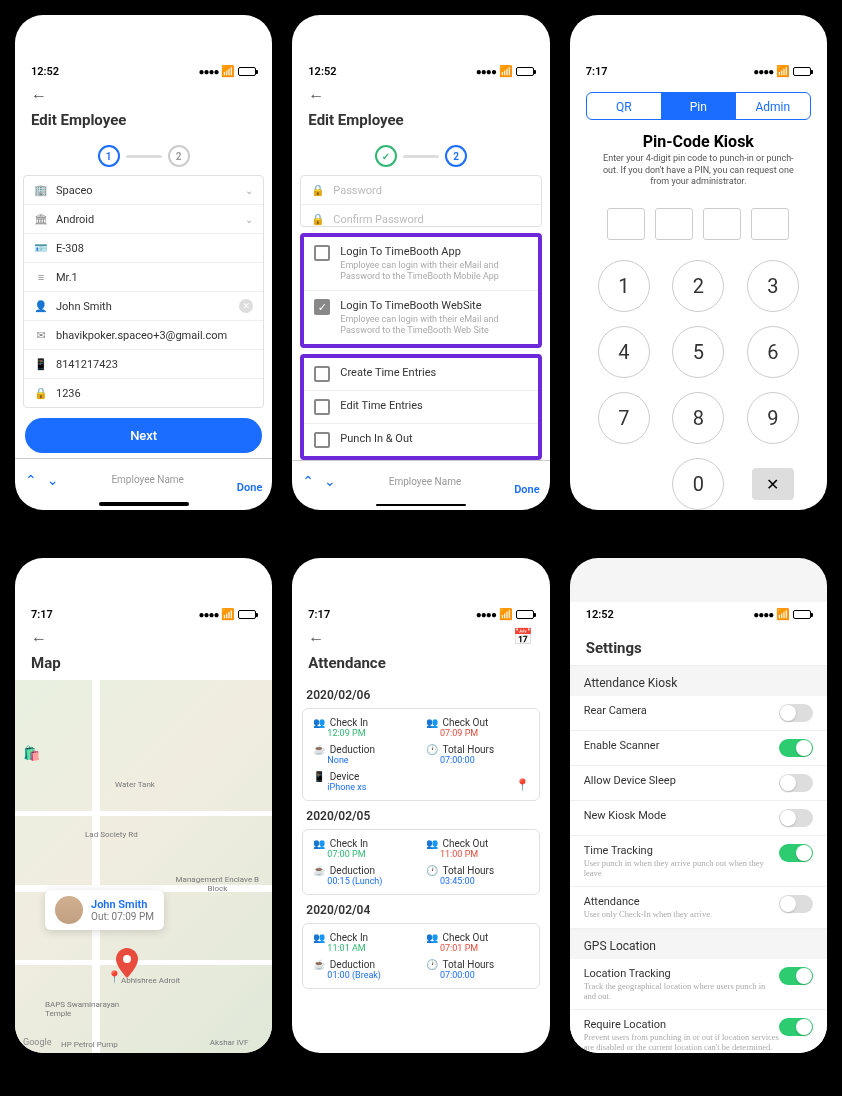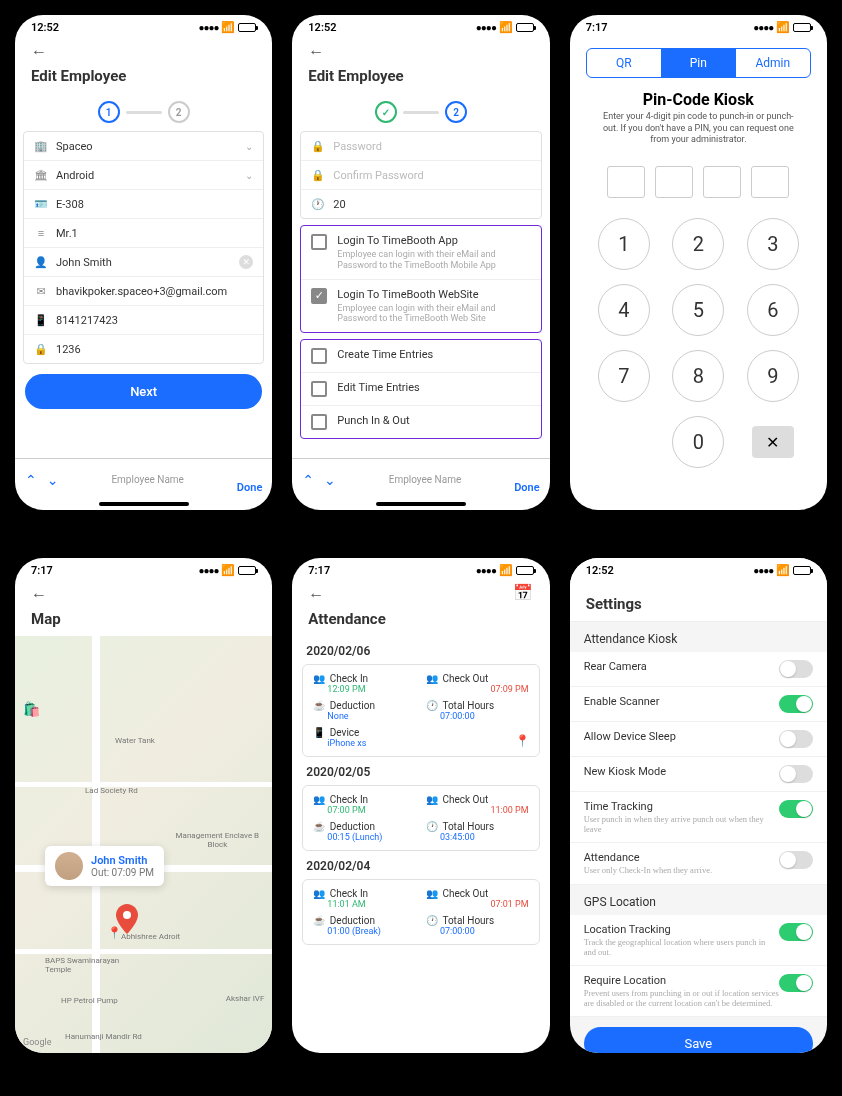--- a/index.html
+++ b/index.html
@@ -25,20 +25,21 @@
     position: relative;
     height: 495px;
   }
   .status-bar {
     display: flex;
     justify-content: space-between;
     align-items: center;
     padding: 6px 16px 2px;
     font-size: 11px;
     font-weight: 600;
+    margin-top: 44px;
   }
   .status-icons { display: flex; gap: 3px; align-items: center; }
   .signal { font-size: 10px; letter-spacing: -1px; }
   .battery { width: 18px; height: 9px; border: 1px solid #000; border-radius: 2px; position: relative; }
   .battery::after { content: ""; position: absolute; right: -3px; top: 2px; width: 2px; height: 4px; background: #000; border-radius: 0 1px 1px 0; }
   .battery-fill { background: #000; width: 100%; height: 100%; border-radius: 1px; }
 
   .back-arrow { padding: 4px 16px; font-size: 16px; color: #555; cursor: pointer; }
   .page-title { padding: 4px 16px 8px; font-size: 15px; font-weight: 700; color: #333; }
 
@@ -60,21 +61,21 @@
   .next-btn { margin: 10px 10px 0; background: #1a6dff; color: #fff; text-align: center; padding: 10px; border-radius: 20px; font-size: 13px; font-weight: 500; }
 
   .kbd-accessory { margin-top: auto; border-top: 1px solid #ccc; display: flex; align-items: center; padding: 6px 10px; font-size: 11px; }
   .kbd-arrows { color: #1a6dff; display: flex; gap: 10px; font-size: 14px; }
   .kbd-label { flex: 1; text-align: center; color: #999; font-size: 10px; }
   .kbd-done { color: #1a6dff; font-weight: 600; margin-top: 16px; }
   .home-indicator { width: 90px; height: 4px; background: #000; border-radius: 2px; margin: 2px auto 4px; }
 
   
   .placeholder { color: #bbb; }
-  .perm-block { margin: 6px 8px 0; border: 1px solid #6d28d9; border-radius: 4px; }
+  .perm-block { margin: 6px 8px 0; border: 4px solid #6d28d9; border-radius: 4px; }
   .perm-row { display: flex; gap: 10px; padding: 8px 10px; align-items: flex-start; border-bottom: 1px solid #eee; }
   .perm-row:last-child { border-bottom: none; }
   .perm-text { font-size: 11px; color: #333; }
   .perm-desc { font-size: 9px; color: #aaa; margin-top: 2px; line-height: 1.2; }
   .checkbox { width: 16px; height: 16px; border: 2px solid #888; border-radius: 2px; flex-shrink: 0; }
   .checkbox.checked { background: #888; display: flex; align-items: center; justify-content: center; color: #fff; font-size: 11px; }
 
   
   .tab-bar { display: flex; border: 1px solid #1a6dff; border-radius: 6px; margin: 12px 16px 10px; overflow: hidden; }
   .tab { flex: 1; text-align: center; padding: 7px 0; font-size: 12px; color: #1a6dff; }
@@ -100,21 +101,21 @@
   .road { position: absolute; background: #fff; }
 
   
   .att-body { padding: 0 10px; overflow: hidden; }
   .date-hdr { font-size: 12px; font-weight: 600; color: #333; padding: 8px 4px 6px; }
   .att-card { border: 1px solid #e0e0e0; border-radius: 6px; padding: 8px 10px; display: grid; grid-template-columns: 1fr 1fr; gap: 6px 10px; position: relative; }
   .att-item-label { font-size: 10px; color: #333; display: flex; gap: 4px; align-items: center; }
   .att-icon { font-size: 10px; color: #888; }
   .att-val { font-size: 9px; margin-left: 14px; }
   .green { color: #2eb872; }
-  .red { color: #e74c3c; text-align: right; }
+  .red { color: #e74c3c; }
   .blue { color: #1a6dff; }
   .cal-icon { position: absolute; top: 0; right: 0; padding: 4px 16px; font-size: 16px; color: #888; }
   .loc-badge { position: absolute; right: 8px; bottom: 8px; font-size: 12px; }
 
   
   .settings-body { padding: 0 0; }
   .section-hdr { padding: 10px 14px 6px; font-size: 12px; color: #333; }
   .setting-list { background: #fff; }
   .setting-row { display: flex; padding: 8px 14px; border-bottom: 1px solid #f0f0f0; align-items: flex-start; }
   .setting-text { flex: 1; }
@@ -325,21 +326,21 @@
       <div class="road" style="top:55%;left:0;width:100%;height:7px"></div>
       <div class="road" style="top:35%;left:0;width:100%;height:5px"></div>
       <div class="road" style="top:75%;left:0;width:100%;height:5px"></div>
       <span style="position:absolute;top:65px;left:8px;font-size:14px">🛍️</span>
       <div class="map-label" style="top:100px;left:100px">Water Tank</div>
       <div class="map-label" style="top:150px;left:70px">Lad Society Rd</div>
       <div class="map-label" style="top:195px;right:10px;text-align:center;width:90px">Management Enclave B Block</div>
       <div class="map-label" style="top:296px;left:106px">Abhishree Adroit</div>
       <div class="map-label" style="top:320px;left:30px;width:100px">BAPS Swaminarayan Temple</div>
       <div class="map-label" style="top:360px;left:46px">HP Petrol Pump</div>
-      <div class="map-label" style="top:358px;right:8px">Akshar IVF</div>
+      <div class="map-label" style="top:358px;right:24px">Akshar IVF</div>
       <div class="map-label" style="top:396px;left:50px">Hanumanji Mandir Rd</div>
       <span style="position:absolute;top:290px;left:92px;font-size:12px">📍</span>
       <div class="user-bubble">
         <div class="avatar"></div>
         <div>
           <div class="bubble-name">John Smith</div>
           <div class="bubble-time">Out: 07:09 PM</div>
         </div>
       </div>
       <div class="pin-marker">

